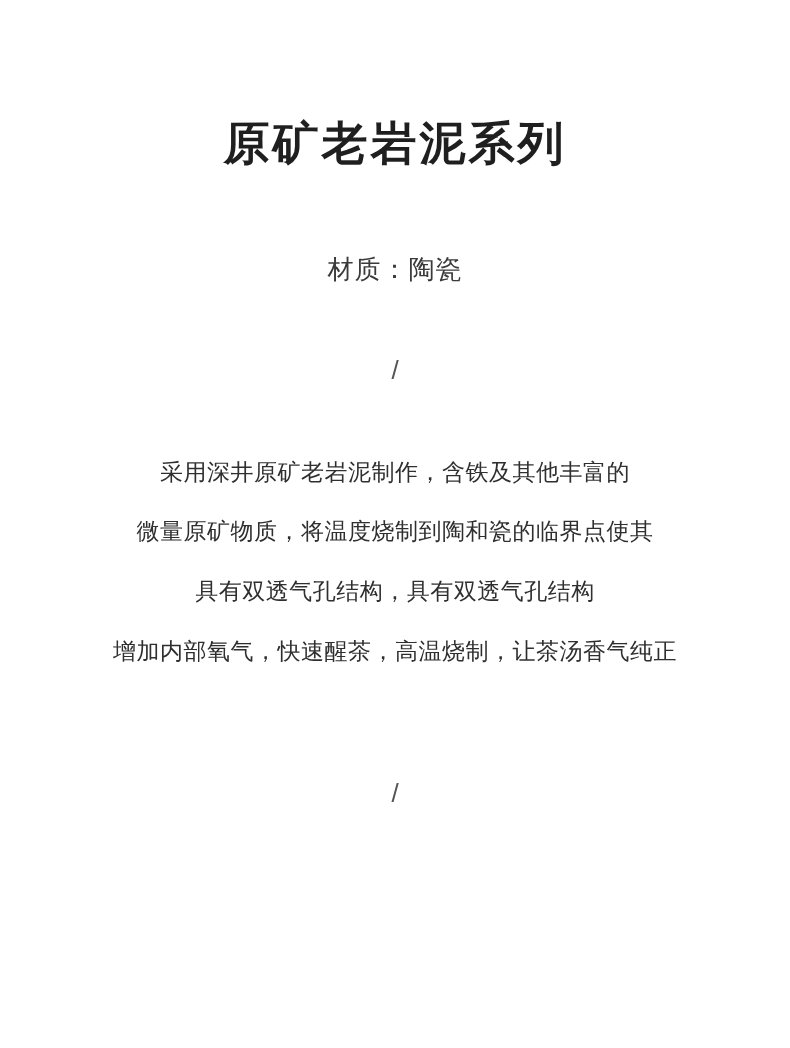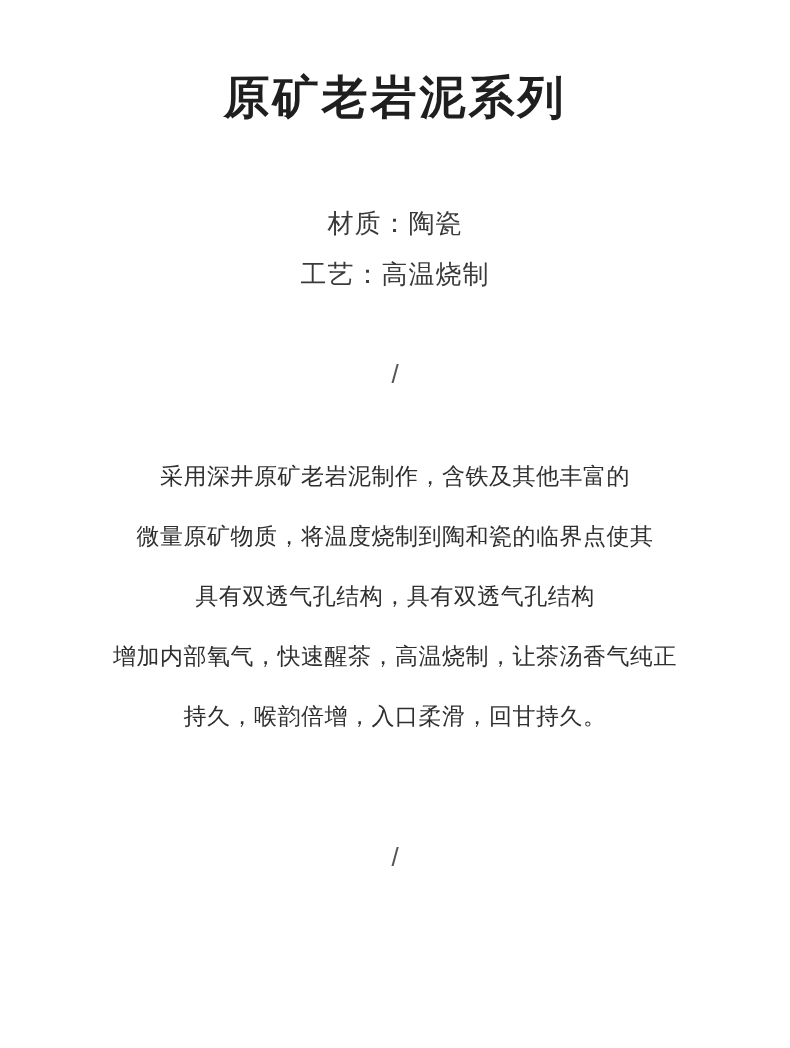--- a/index.html
+++ b/index.html
@@ -17,21 +17,21 @@
   .page {
     position: relative;
     width: 790px;
     height: 1048px;
     box-sizing: border-box;
     display: flex;
     flex-direction: column;
     align-items: center;
   }
   .title {
-    margin-top: 70px;
+    margin-top: 116px;
     font-size: 46px;
     font-weight: bold;
     letter-spacing: 3px;
     color: #1f1f1f;
     line-height: 1.2;
     text-align: center;
     font-family: "Liberation Serif", "DejaVu Serif", serif;
   }
   .specs {
     margin-top: 42px;
@@ -71,28 +71,26 @@
 </style>
 </head>
 <body>
 
 <div class="page">
 
   <h1 class="title">原矿老岩泥系列</h1>
 
   <div class="specs">
     <div class="spec-line">材质：陶瓷</div>
-    <div class="spec-line">工艺：高温烧制</div>
   </div>
 
   <div class="divider divider-top">/</div>
 
   <div class="body-copy">
     <div class="body-line">采用深井原矿老岩泥制作，含铁及其他丰富的</div>
     <div class="body-line">微量原矿物质，将温度烧制到陶和瓷的临界点使其</div>
     <div class="body-line">具有双透气孔结构，具有双透气孔结构</div>
     <div class="body-line">增加内部氧气，快速醒茶，高温烧制，让茶汤香气纯正</div>
-    <div class="body-line">持久，喉韵倍增，入口柔滑，回甘持久。</div>
   </div>
 
   <div class="divider divider-bottom">/</div>
 
 </div>
 
 </body></html>

